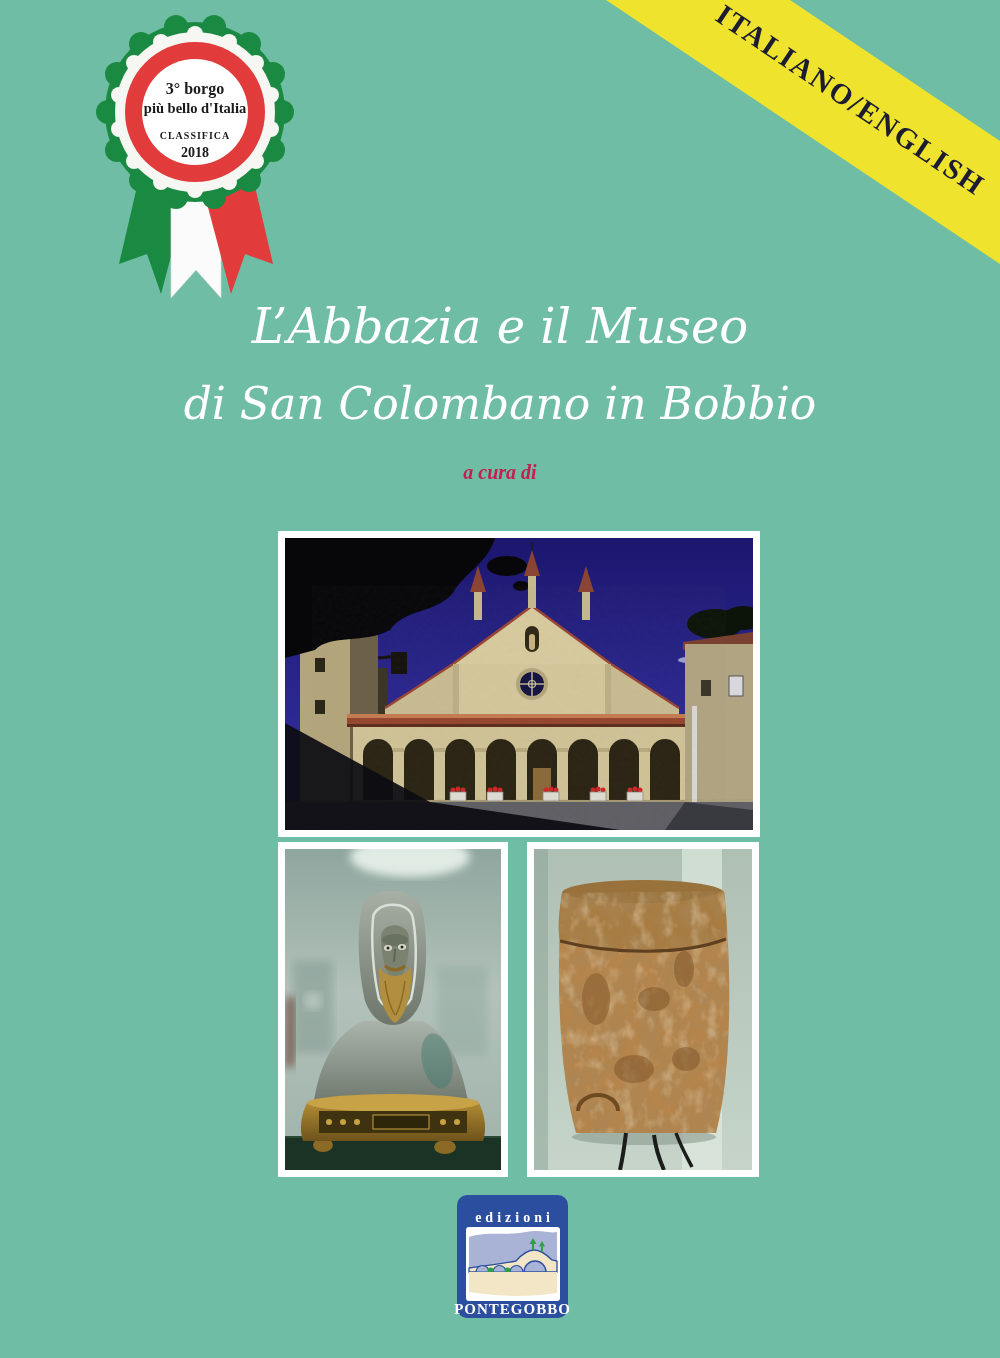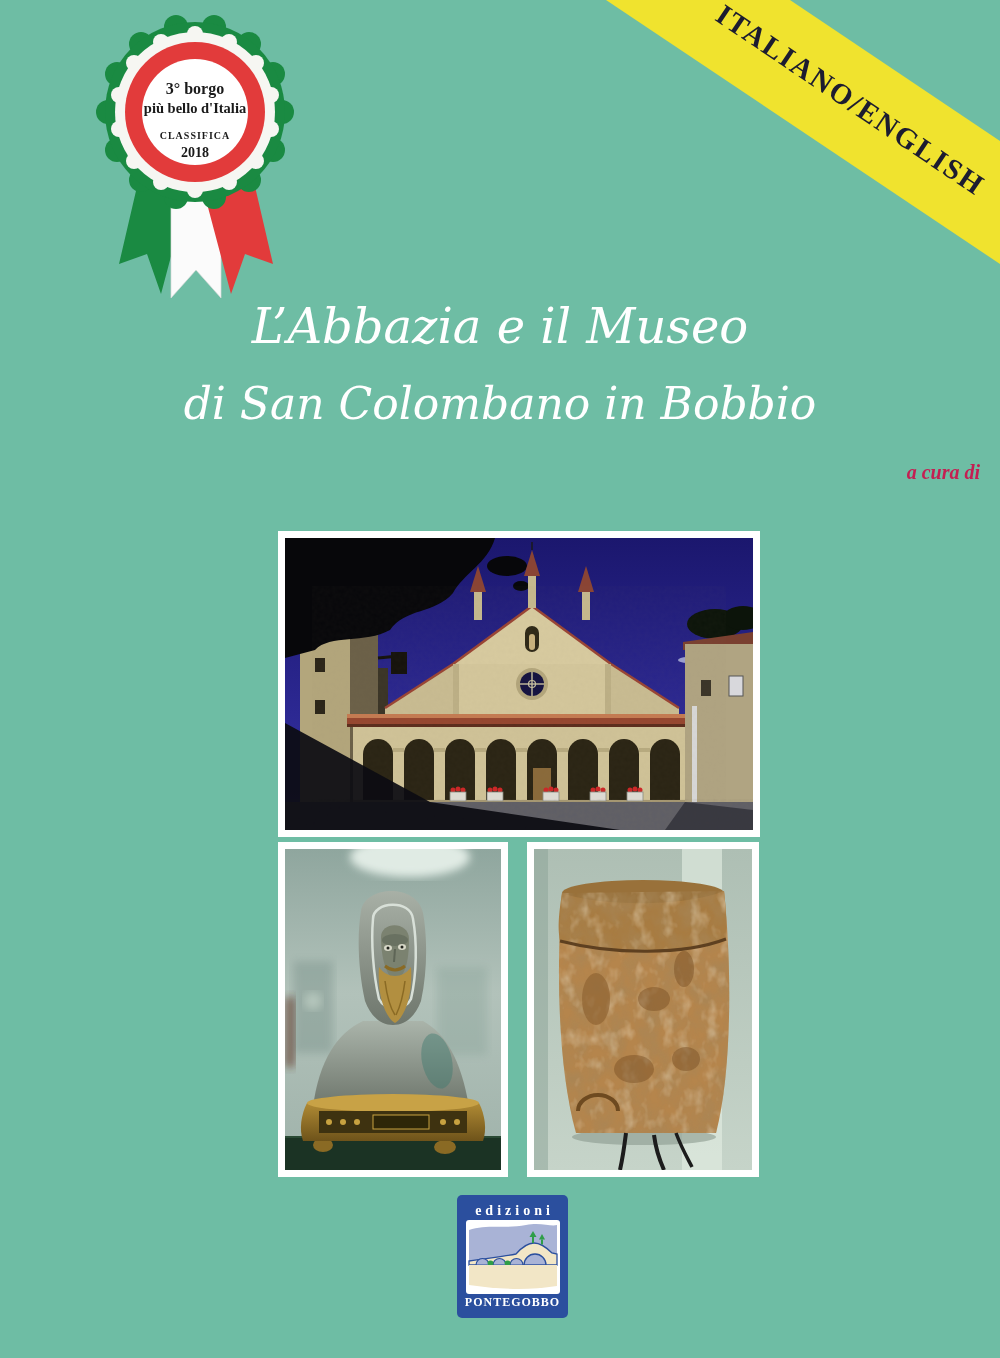--- a/index.html
+++ b/index.html
@@ -24,39 +24,39 @@
   .badge-t2{font-size:14.5px;}
   .badge-t3{font-size:10px;letter-spacing:1px;}
   .badge-t4{font-size:14px;}
 
   
   #title-block{left:20px;top:286px;width:960px;text-align:center;color:#ffffff;}
   #title-line1{font-family:"DejaVu Serif",serif;font-style:italic;font-size:48px;line-height:80px;}
   #title-line2{font-family:"DejaVu Serif",serif;font-style:italic;font-size:44px;line-height:76px;}
 
   
-  #editor-block{left:20px;top:460px;width:960px;text-align:right;color:#c41f52;
+  #editor-block{left:20px;top:460px;width:960px;text-align:center;color:#c41f52;
     font-family:"Liberation Serif",serif;font-weight:bold;font-style:italic;}
   #editor-prefix{font-size:20px;line-height:24px;}
   #editor-name{font-size:24px;line-height:27px;}
 
   
   .photo{background:#ffffff;padding:7px;box-sizing:border-box;}
   #photo-abbey{left:278px;top:531px;width:482px;height:306px;}
   #photo-bust{left:278px;top:842px;width:230px;height:335px;}
   #photo-situla{left:527px;top:842px;width:232px;height:335px;}
   .photo svg{display:block;}
 
   
   #publisher-logo{left:457px;top:1195px;width:111px;height:123px;background:#2b4f9e;
-    border-radius:5px;display:flex;flex-direction:column;align-items:center;box-sizing:border-box;padding-top:7px;}
+    border-radius:10px;display:flex;flex-direction:column;align-items:center;box-sizing:border-box;padding-top:14px;}
   #publisher-top{color:#fff;font-family:"Liberation Serif",serif;font-weight:bold;
     font-size:14px;letter-spacing:4px;line-height:18px;padding-left:4px;}
   #publisher-name{color:#fff;font-family:"Liberation Serif",serif;font-weight:bold;
-    font-size:12px;letter-spacing:1px;line-height:16px;}
+    font-size:15px;letter-spacing:1px;line-height:16px;}
 </style>
 </head>
 <body>
 
 <svg id="banner-svg" class="abs" viewBox="0 0 1000 300">
   <polygon points="606,0 790,0 1000,141 1000,264" fill="#f0e32e"></polygon>
   <text class="banner-text" text-anchor="middle" transform="translate(845,108) rotate(34)">ITALIANO/ENGLISH</text>
 </svg>
 
 <svg id="rosette-svg" class="abs" viewBox="0 0 200 292">

